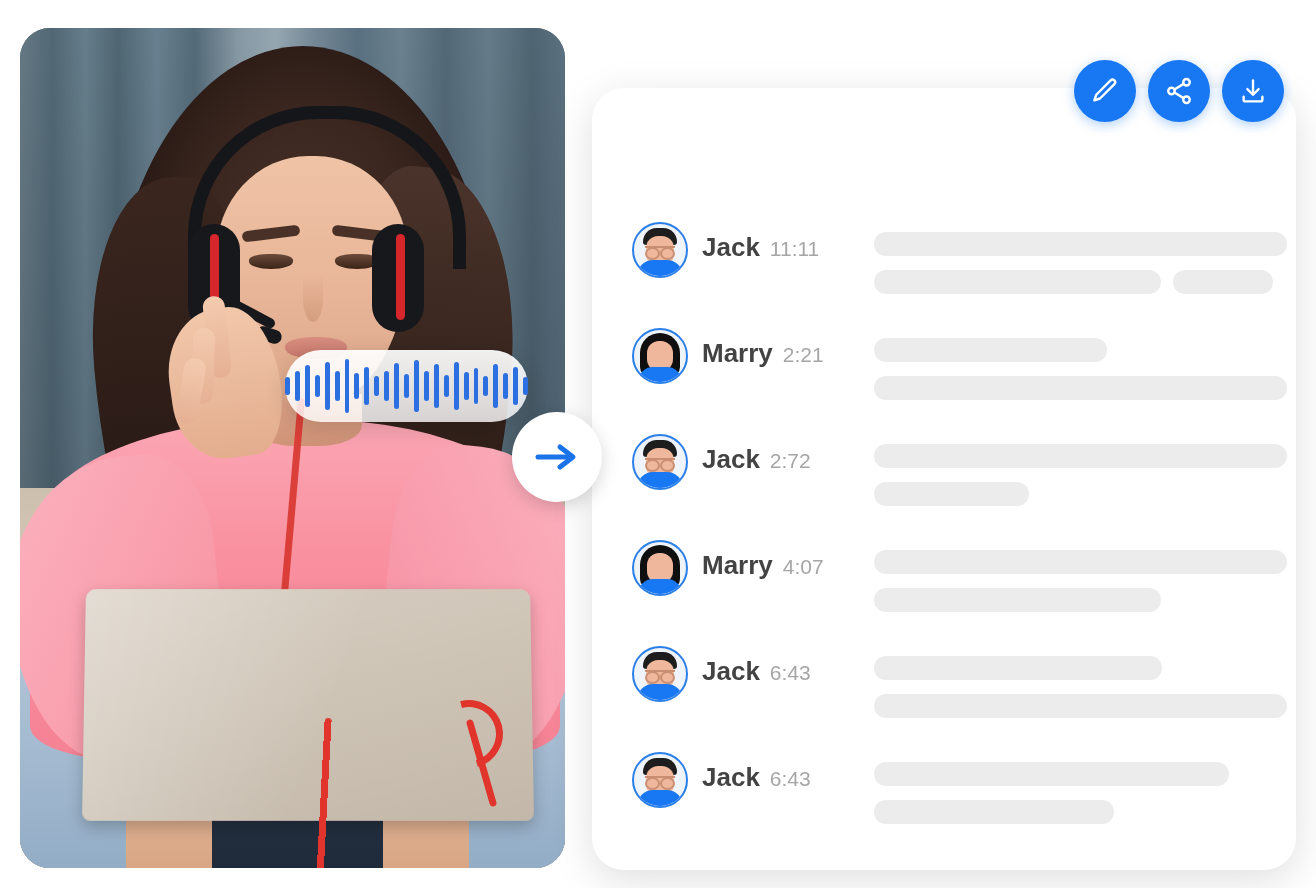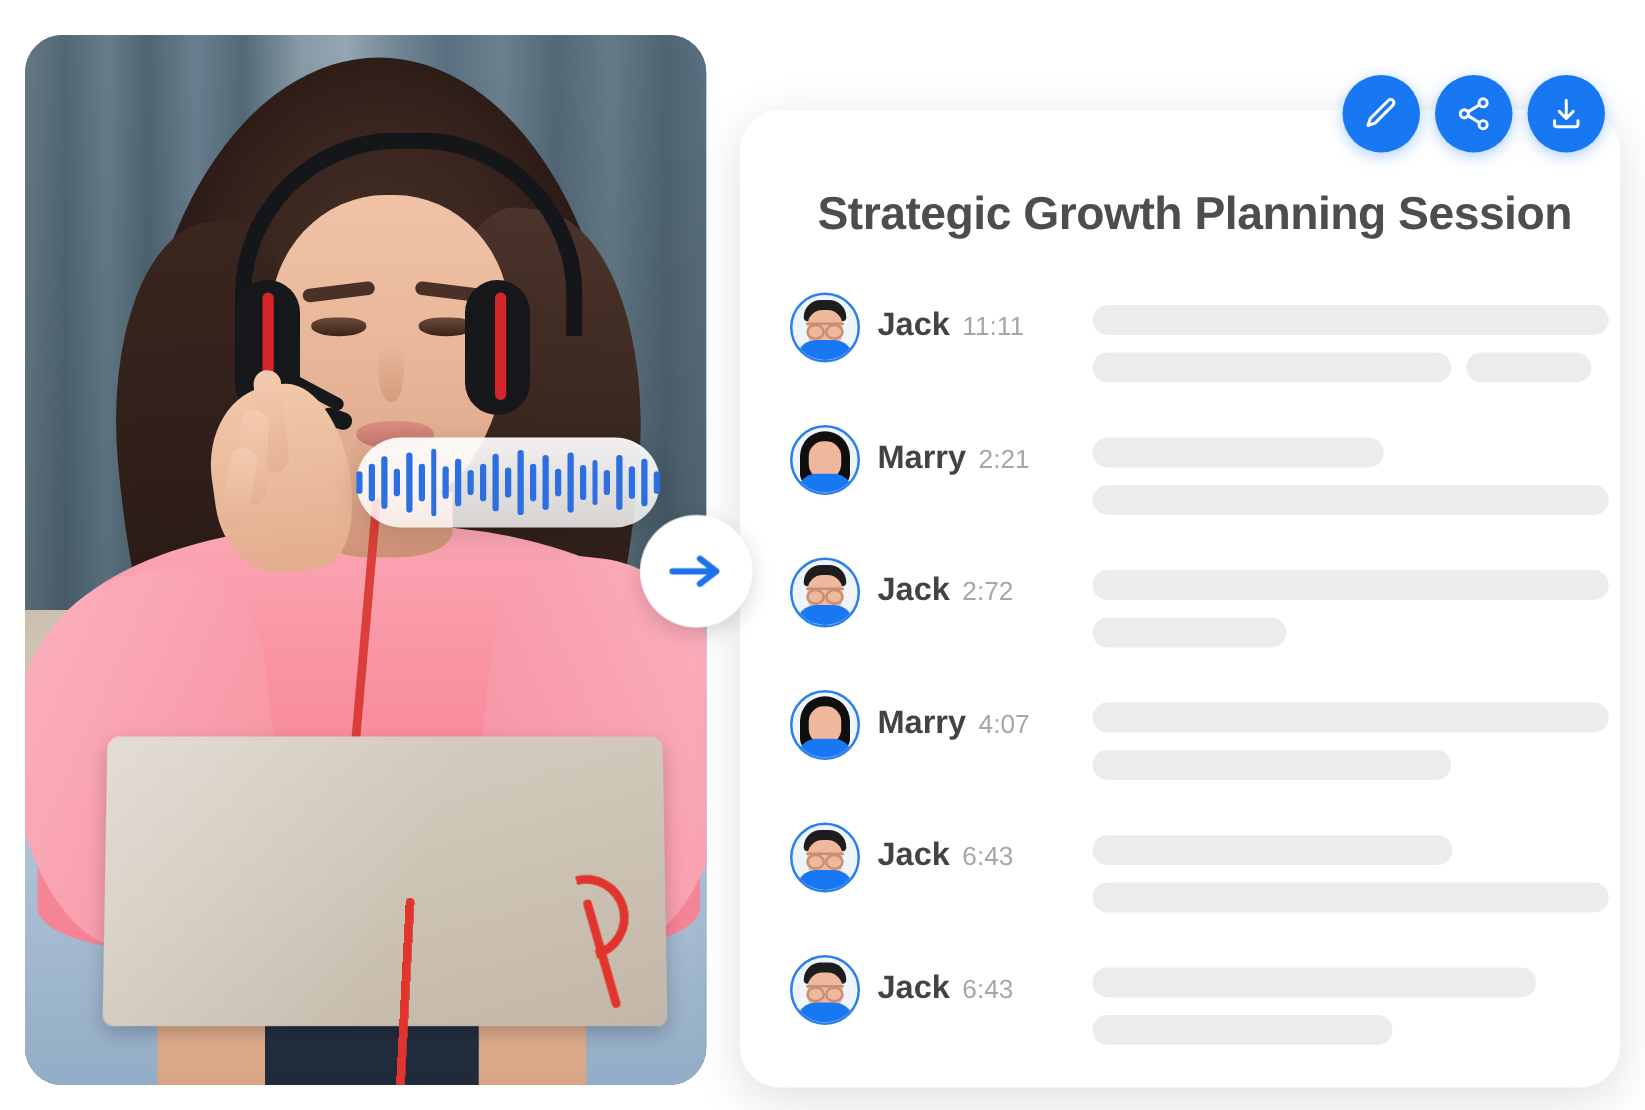--- a/index.html
+++ b/index.html
@@ -146,21 +146,21 @@
     background:#ffffff;border-radius:32px;
     box-shadow:0 10px 40px rgba(0,0,0,.13);}
   .actions{position:absolute;right:12px;top:-28px;display:flex;gap:12px;z-index:12;}
   .act{width:62px;height:62px;border-radius:50%;background:#1877f2;
     display:flex;align-items:center;justify-content:center;cursor:pointer;
     box-shadow:0 3px 12px rgba(24,119,242,.34);}
   .title{position:absolute;left:62px;top:62px;right:30px;
     font-size:37px;font-weight:bold;color:#4d4d4d;letter-spacing:-.4px;
     white-space:nowrap;}
 
-  .rows{position:absolute;left:40px;top:142px;right:26px;}
+  .rows{position:absolute;left:40px;top:130px;right:26px;}
   .row{display:flex;align-items:flex-start;margin-bottom:16px;}
   .av{width:52px;height:52px;border-radius:50%;flex:0 0 52px;
       border:2px solid #2b7fe8;overflow:hidden;position:relative;
       background:#eef4fa;margin-top:4px;}
   .av .av-hair{position:absolute;left:50%;transform:translateX(-50%);}
   .av .av-face{position:absolute;left:50%;transform:translateX(-50%);
       background:#efb79b;}
   .av .av-body{position:absolute;left:50%;bottom:0;transform:translateX(-50%);
       background:#1877f2;}
   
@@ -297,21 +297,20 @@
     </div>
     <div class="act">
       <svg width="30" height="30" viewBox="0 0 24 24" fill="none" stroke="#fff" stroke-width="1.9" stroke-linecap="round" stroke-linejoin="round">
         <line x1="12" y1="3.5" x2="12" y2="14.5"></line>
         <polyline points="7.5,10.5 12,15 16.5,10.5"></polyline>
         <path d="M4.5 16.5v2.2a1.6 1.6 0 0 0 1.6 1.6h11.8a1.6 1.6 0 0 0 1.6-1.6v-2.2"></path>
       </svg>
     </div>
   </div>
 
-  <div class="title">Strategic Growth Planning Session</div>
 
   <div class="rows" id="rows">
       <div class="row">
         <div class="av m">
           <div class="av-hair"></div>
           <div class="av-face"></div>
           <div class="gl"></div>
           <div class="av-body"></div>
         </div>
         <div class="meta">

